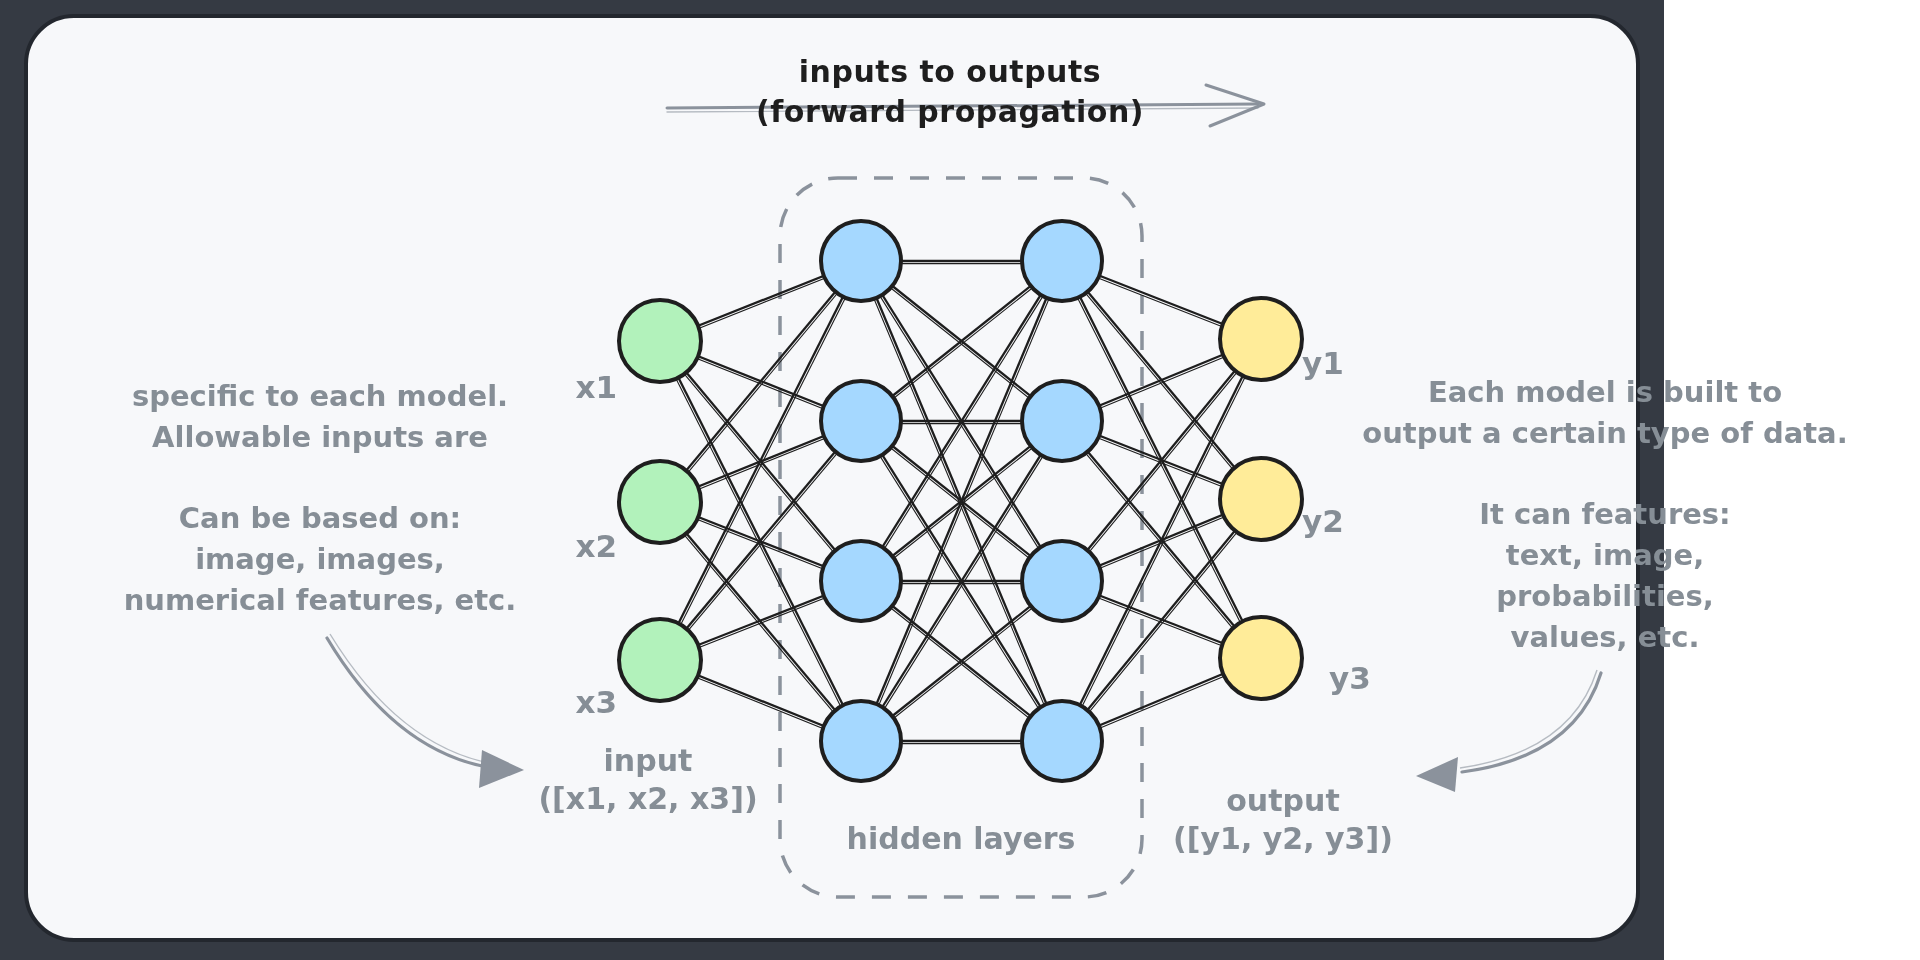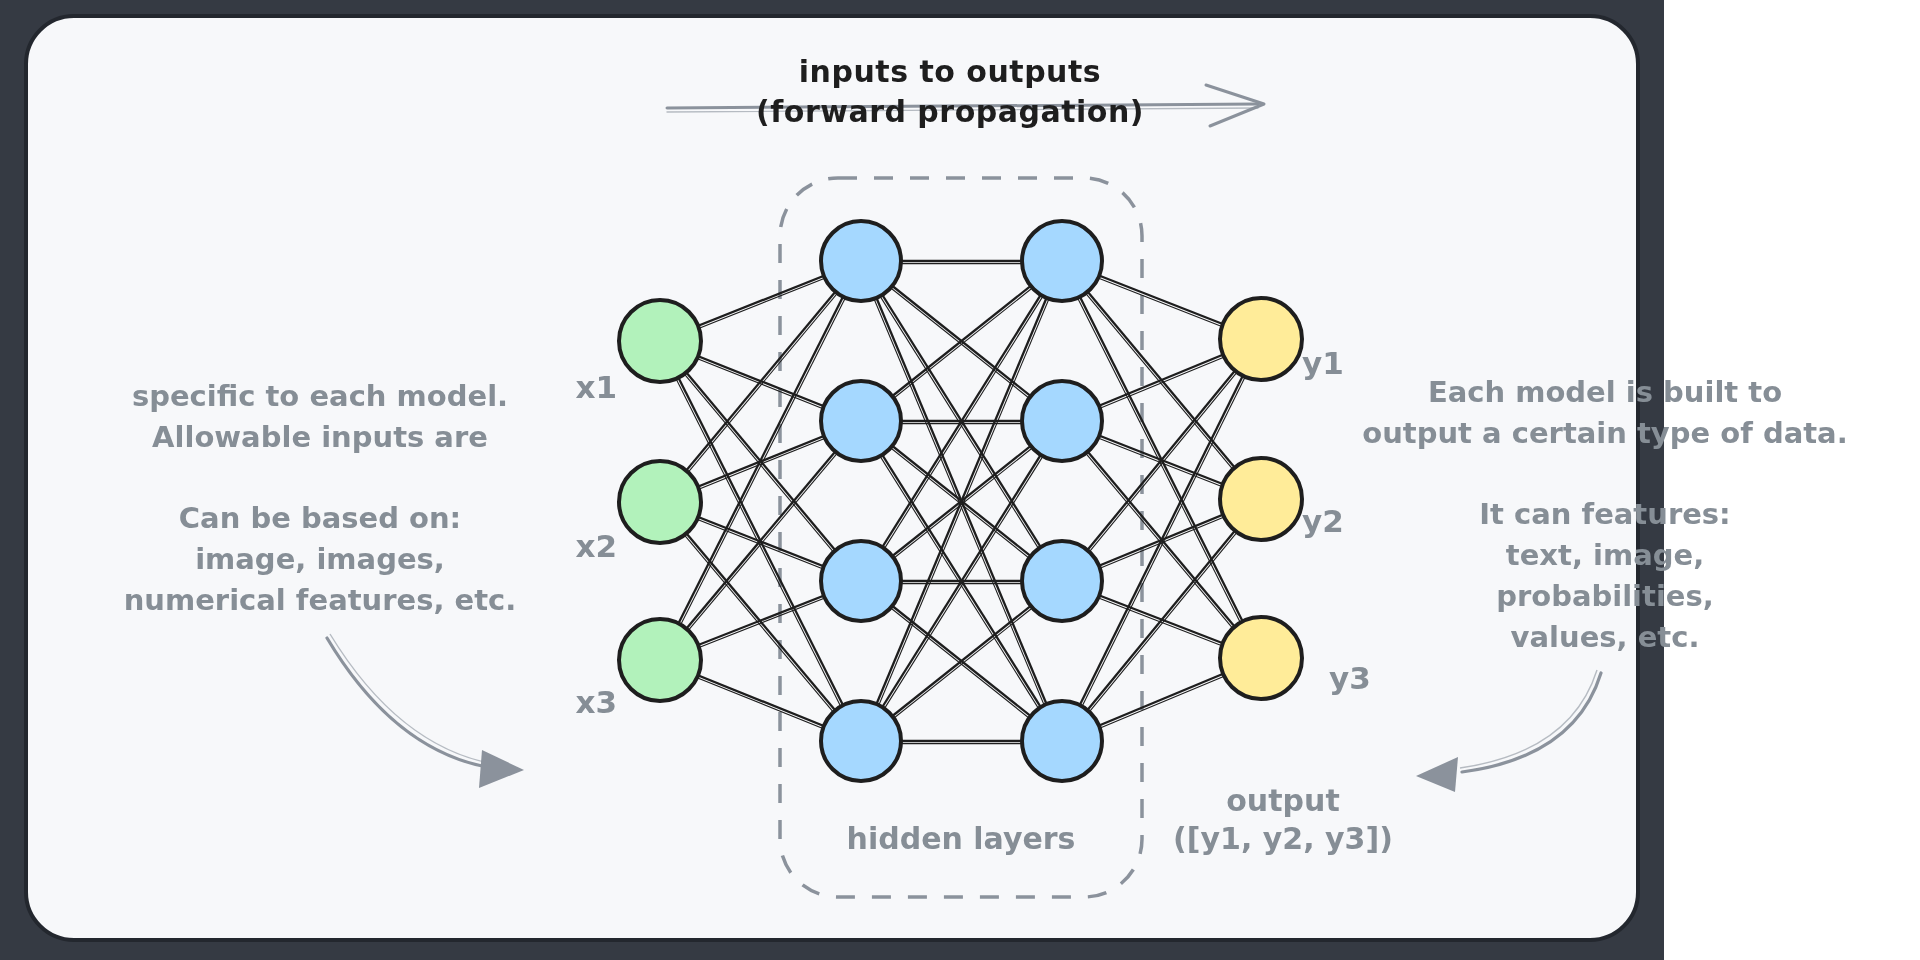--- a/index.html
+++ b/index.html
@@ -180,18 +180,22 @@
   </div>
 
   <div class="abs node-label right-anchor" style="left:617px;top:344px;">x1</div>
   <div class="abs node-label right-anchor" style="left:617px;top:503px;">x2</div>
   <div class="abs node-label right-anchor" style="left:617px;top:659px;">x3</div>
 
   <div class="abs node-label" style="left:1302px;top:345px;">y1</div>
   <div class="abs node-label" style="left:1302px;top:503px;">y2</div>
   <div class="abs node-label" style="left:1302px;top:660px;margin-left:27px;">y3</div>
 
+  <div class="abs centered caption" style="left:648px;top:742px;width:340px;">
+    <div>input</div>
+    <div>([x1, x2, x3])</div>
+  </div>
   <div class="abs centered caption" style="left:1283px;top:744px;width:340px;margin-top:38px;">
     <div>output</div>
     <div>([y1, y2, y3])</div>
   </div>
   <div class="abs centered caption" style="left:961px;top:820px;width:340px;">hidden layers</div>
 </div>
 
 </body></html>

